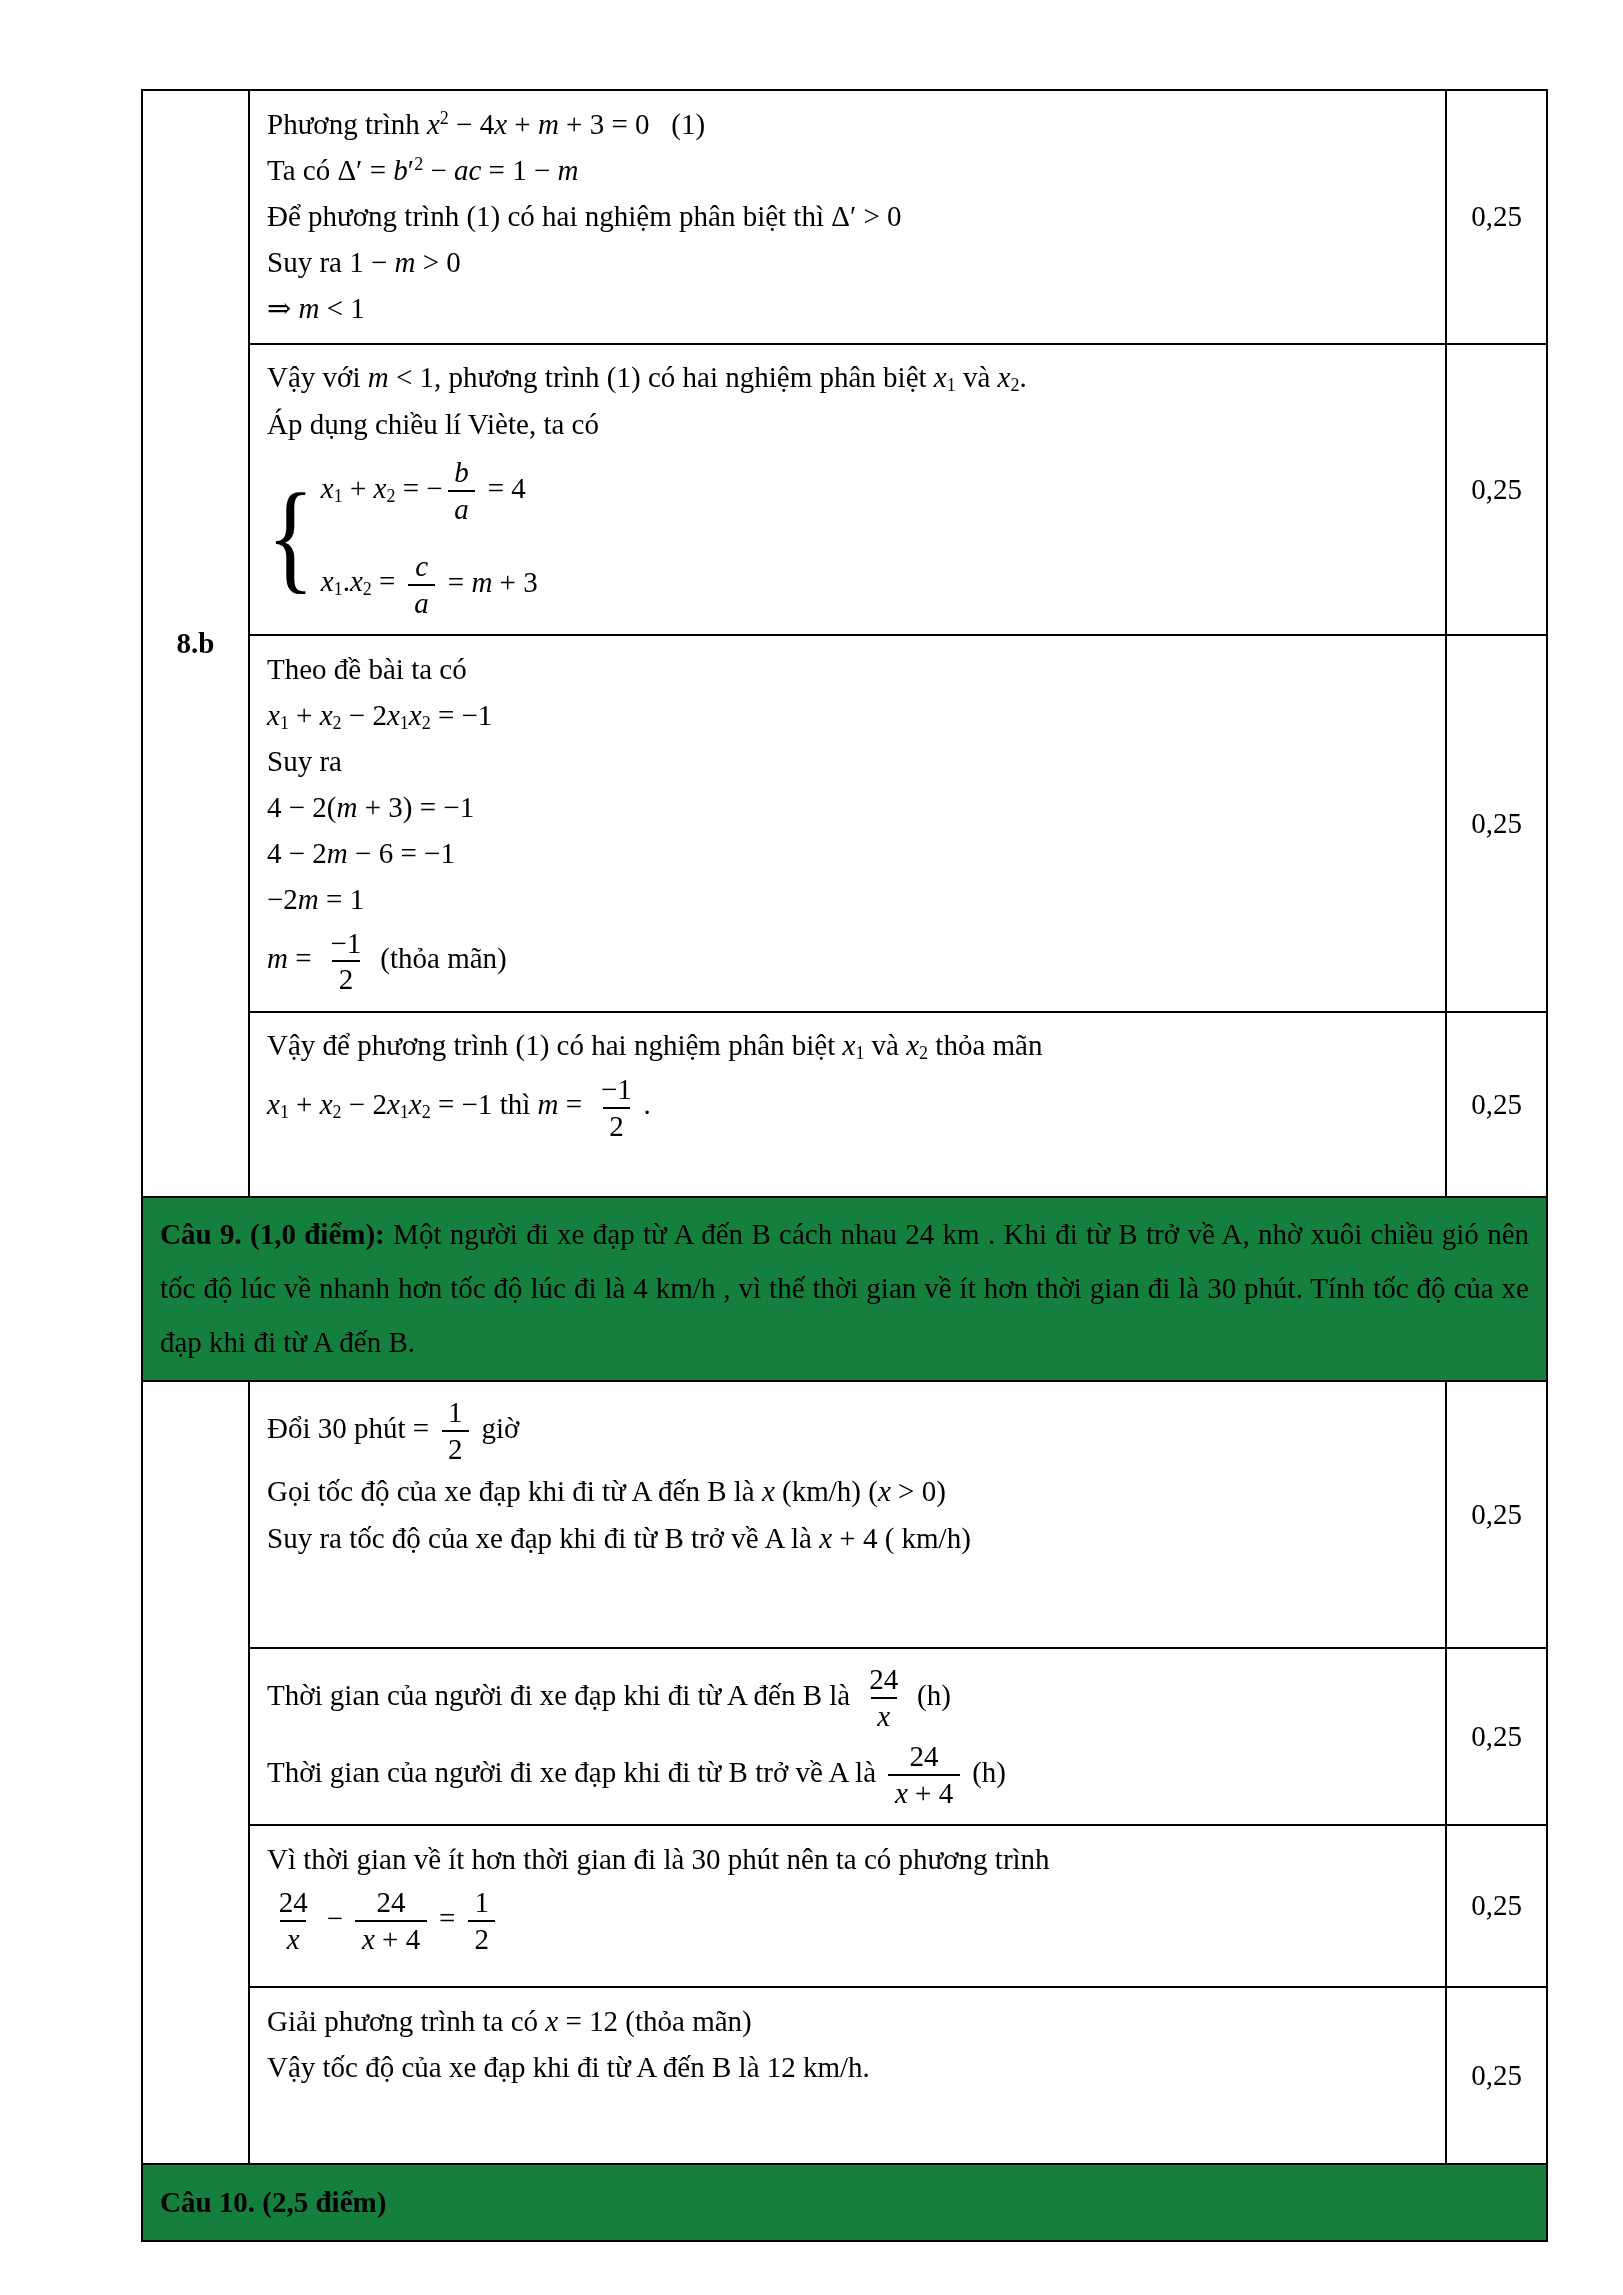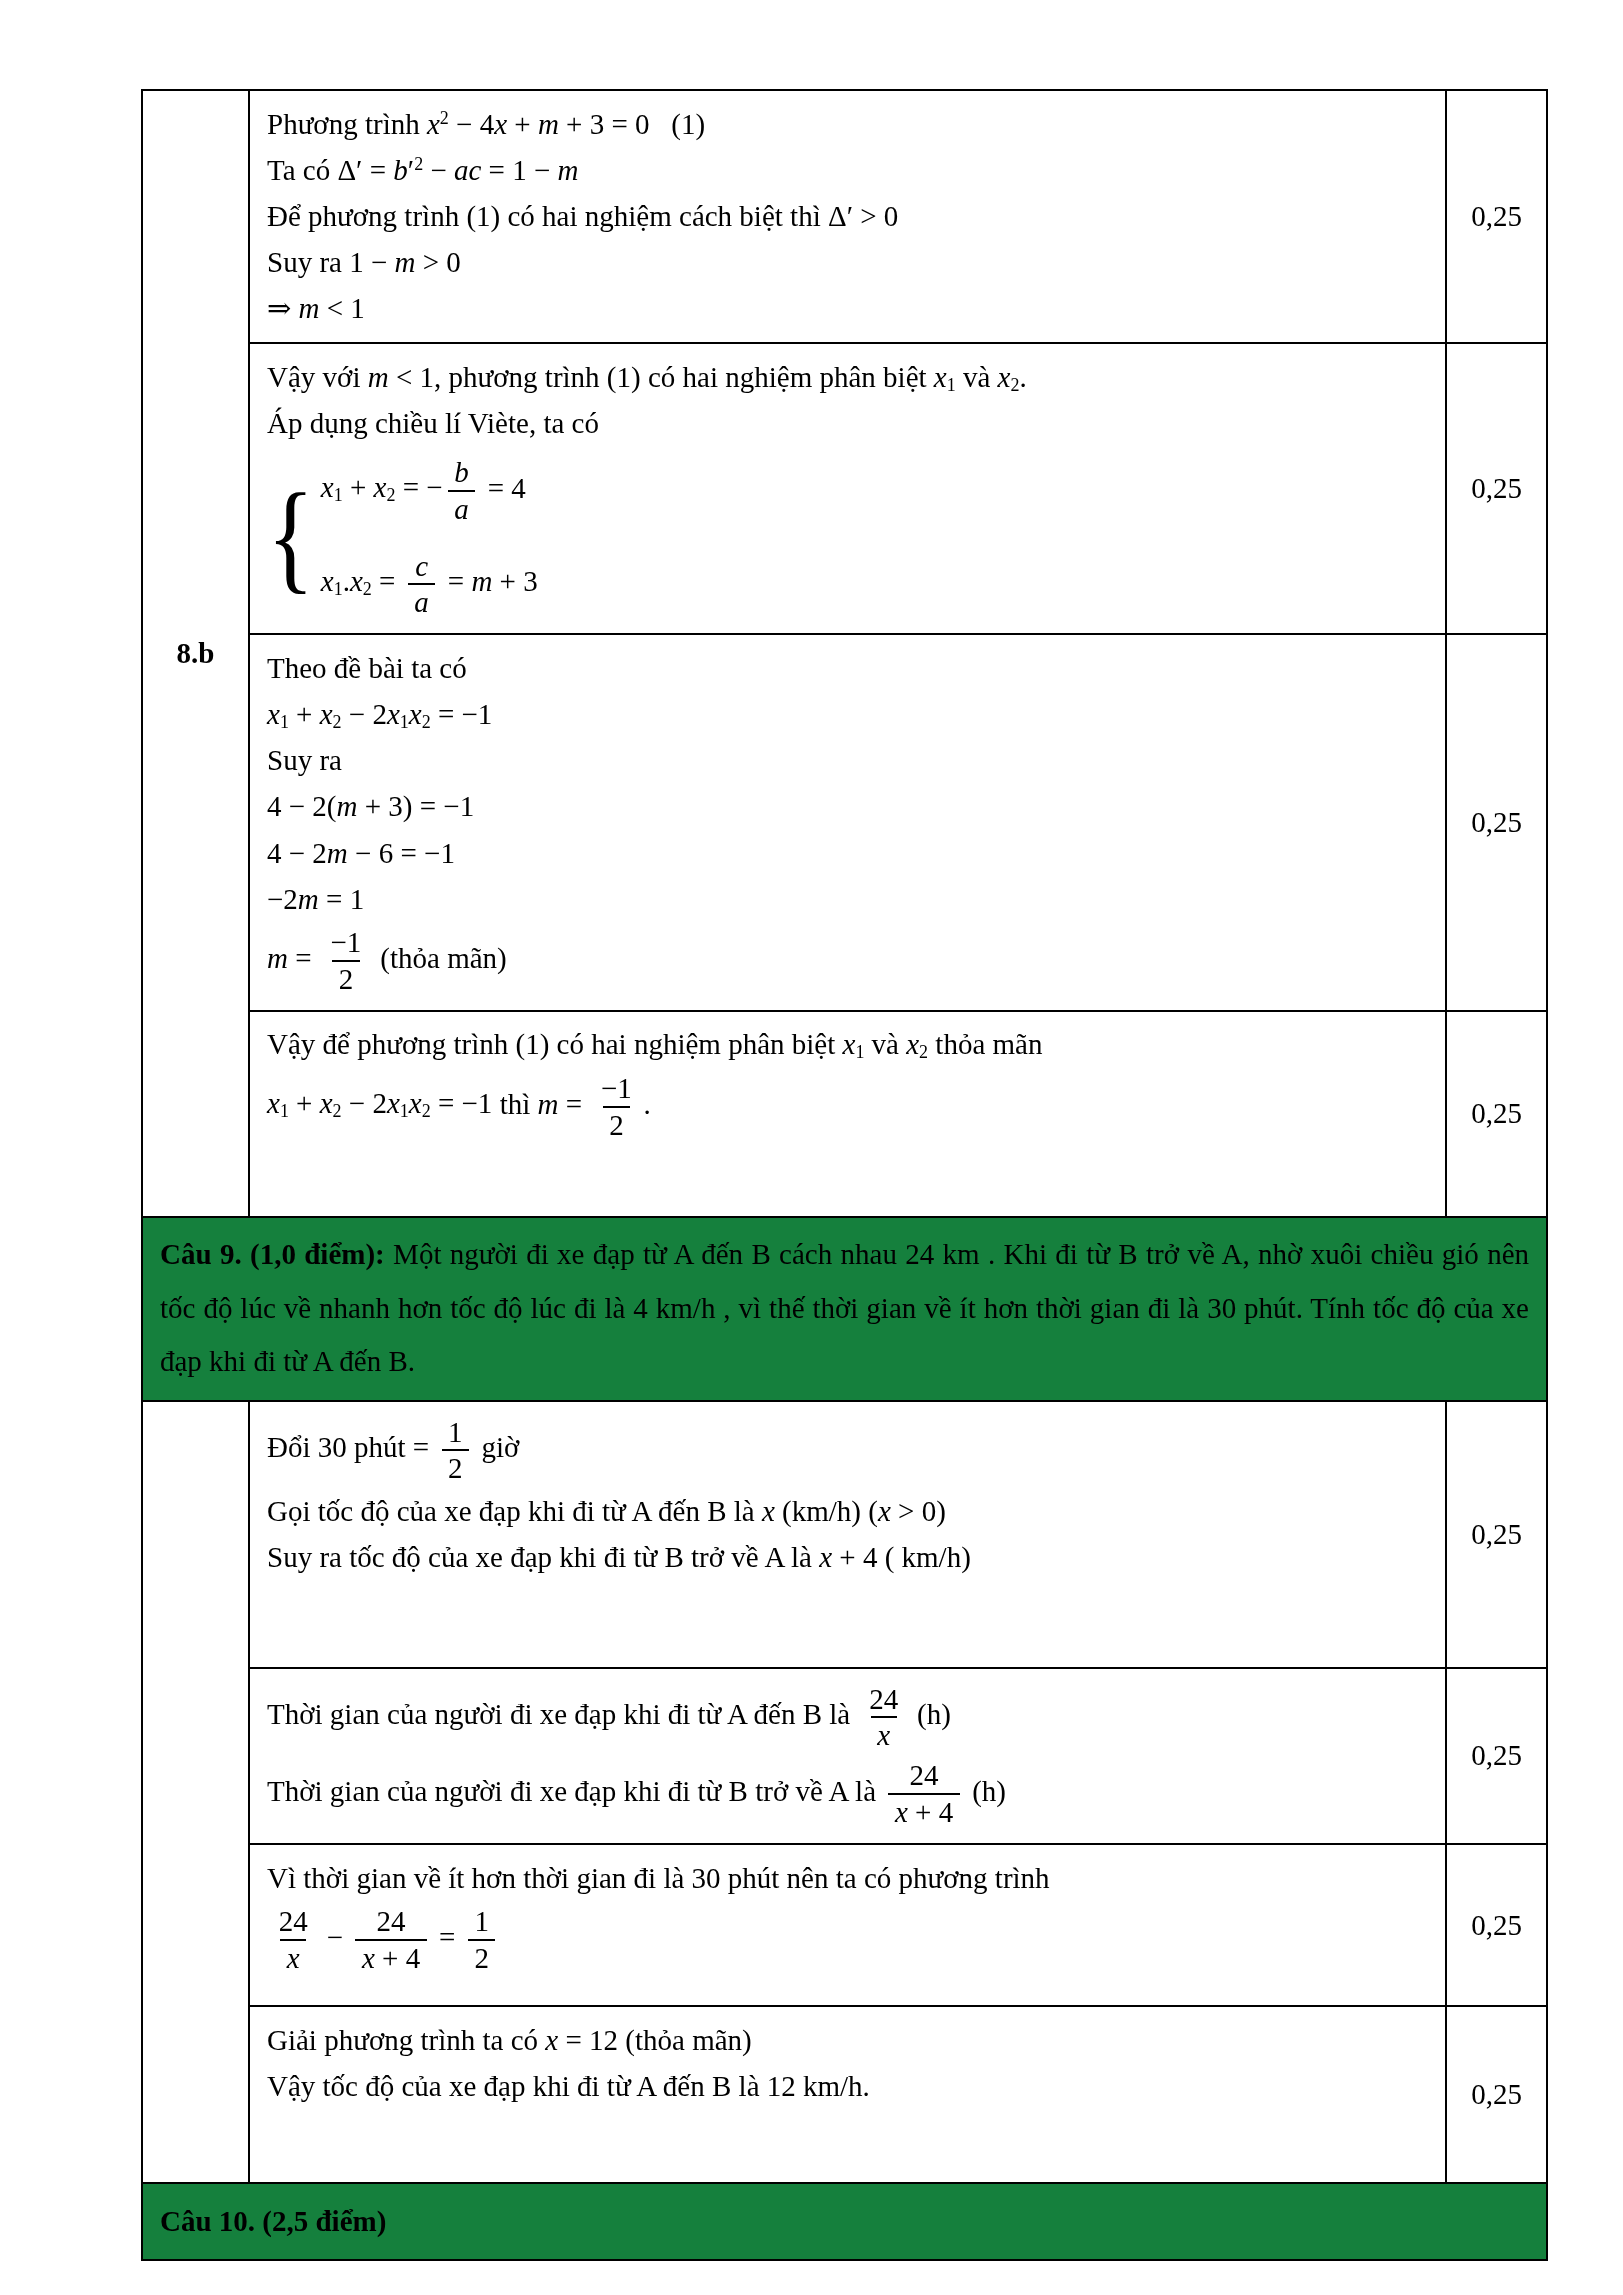--- a/index.html
+++ b/index.html
@@ -26,21 +26,21 @@
   td.pts { text-align:center; vertical-align:middle; }
   td.qheader {
     background:#15803d; padding:10.5px 17px;
     line-height:1.85; text-align:justify; vertical-align:middle;
   }
 
   
   tbody tr:nth-child(1){height:249px;}
   tbody tr:nth-child(2){height:277px;padding-left:28px;}
   tbody tr:nth-child(3){height:370px;}
-  tbody tr:nth-child(4){height:206px;}
+  tbody tr:nth-child(4){height:185px;}
   tbody tr:nth-child(5){height:178px;}
   tbody tr:nth-child(6){height:267px;}
   tbody tr:nth-child(7){height:169px;}
   tbody tr:nth-child(8){height:162px;}
   tbody tr:nth-child(9){height:177px;border-radius:11px;}
   tbody tr:nth-child(10){height:59px;border-radius:17px;}
 
   .line { line-height:1.5; margin:2.6px 0; }
   i { font-style:italic; }
   sub,sup { font-size:0.62em; line-height:0; }
@@ -72,21 +72,21 @@
         <col class="c1">
         <col class="c2">
         <col class="c3">
       </colgroup>
     <tbody>
         <tr>
           <td class="qnum" rowspan="4">8.b</td>
           <td class="content">
             <div class="line"><span class="t">Phương trình </span><span class="m"><i>x</i><sup>2</sup> − 4<i>x</i> + <i>m</i> + 3 = 0</span><span class="t">&nbsp;&nbsp;&nbsp;(1)</span></div>
             <div class="line"><span class="t">Ta có </span><span class="m">Δ′ = <i>b</i>′<sup>2</sup> − <i>ac</i> = 1 − <i>m</i></span></div>
-            <div class="line"><span class="t">Để phương trình </span><span class="m">(1)</span><span class="t"> có hai nghiệm cách biệt thì </span><span class="m">Δ′ &gt; 0</span></div>
+            <div class="line"><span class="t">Để phương trình </span><span class="m">(1)</span><span class="t"> có hai nghiệm phân biệt thì </span><span class="m">Δ′ &gt; 0</span></div>
             <div class="line"><span class="t">Suy ra </span><span class="m">1 − <i>m</i> &gt; 0</span></div>
             <div class="line"><span class="m">⇒ <i>m</i> &lt; 1</span></div>
           </td>
           <td class="pts">0,25</td>
         </tr>
         <tr>
           <td class="content">
             <div class="line"><span class="t">Vậy với </span><span class="m"><i>m</i> &lt; 1</span><span class="t">, phương trình </span><span class="m">(1)</span><span class="t"> có hai nghiệm phân biệt </span><span class="m"><i>x</i><sub>1</sub></span><span class="t"> và </span><span class="m"><i>x</i><sub>2</sub></span><span class="t">.</span></div>
             <div class="line"><span class="t">Áp dụng chiều lí Viète, ta có</span></div>
             <div class="line"><span class="sys">

